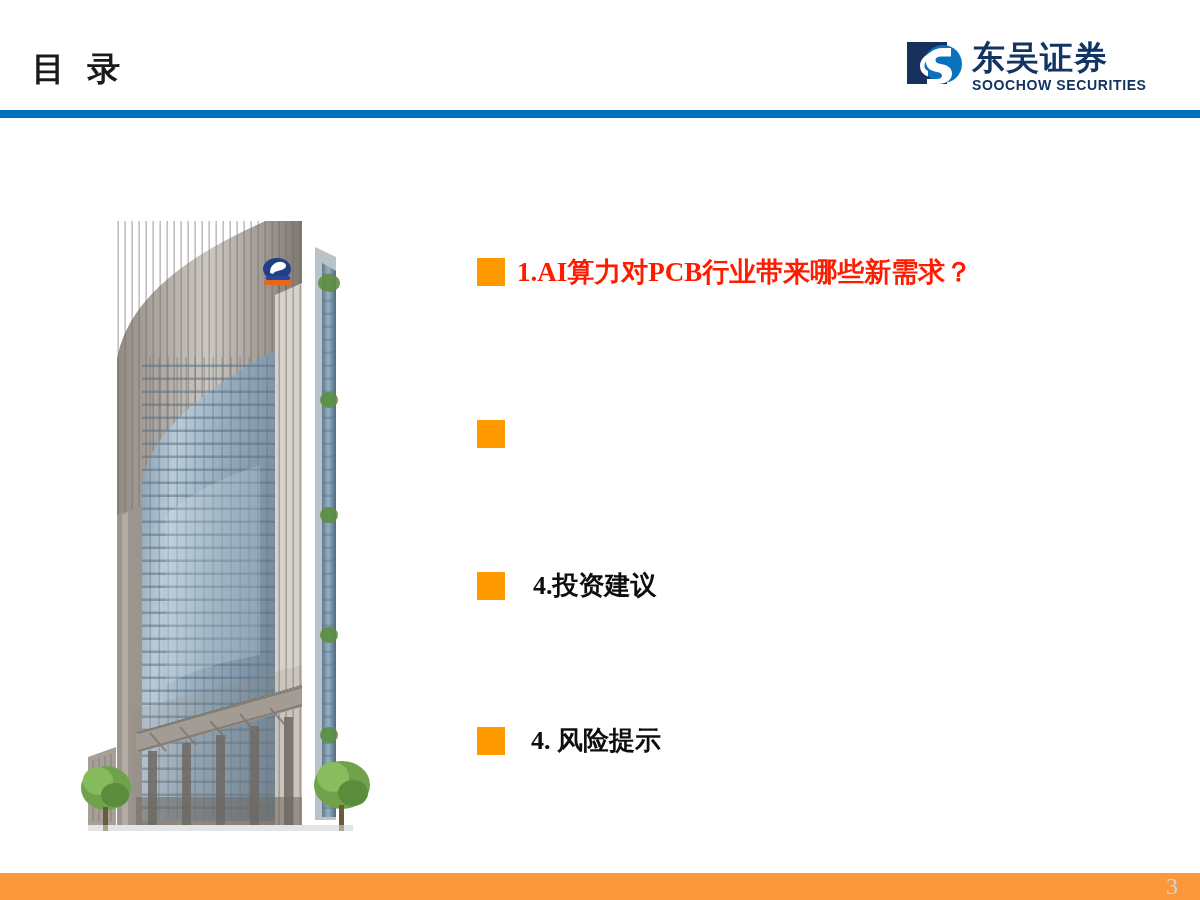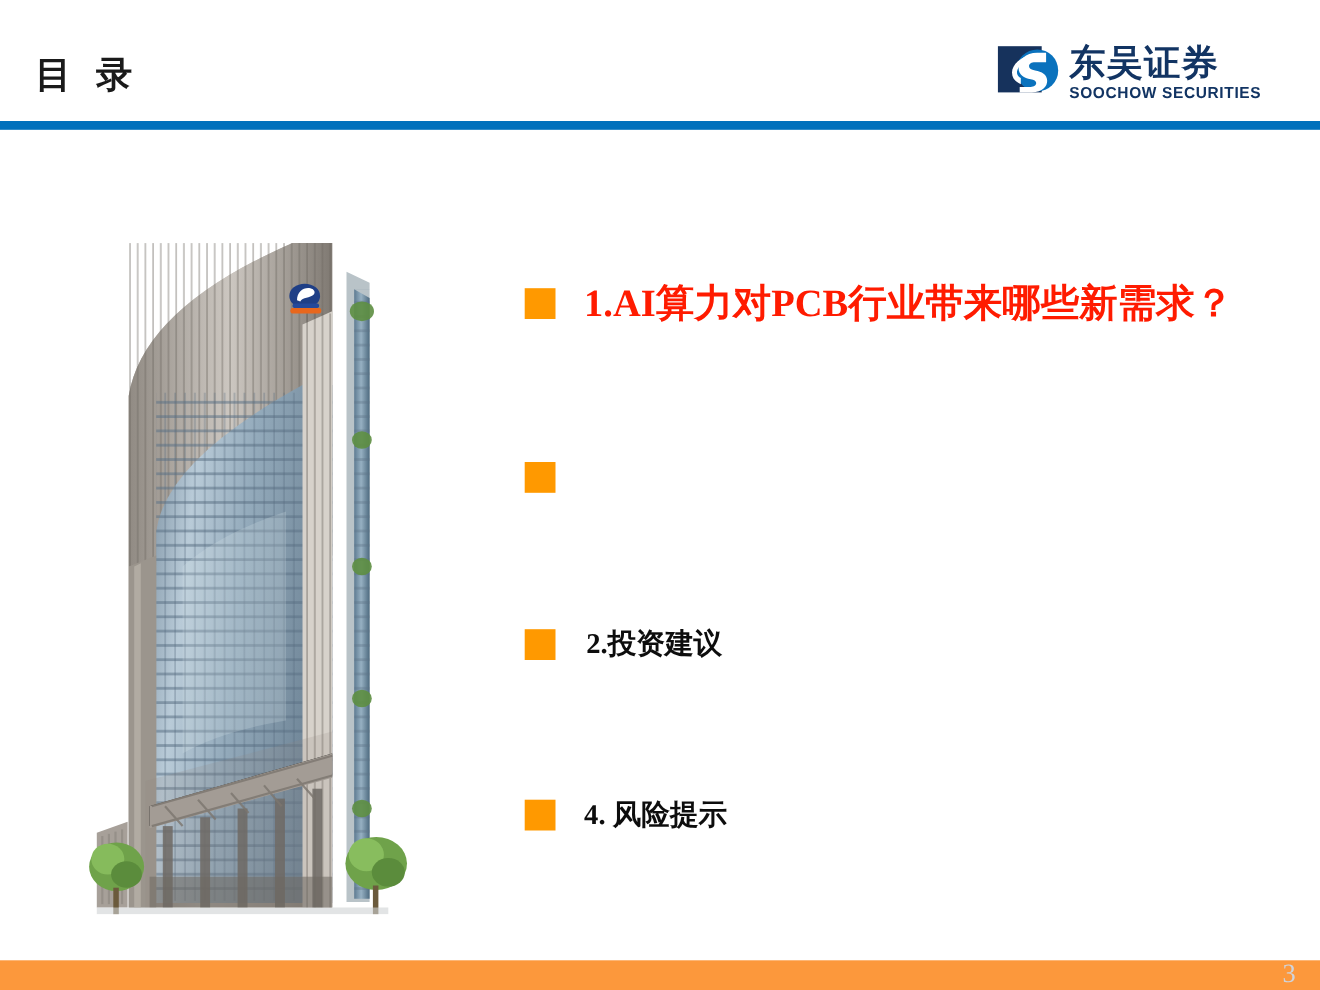--- a/index.html
+++ b/index.html
@@ -123,22 +123,22 @@
   }
   .agenda-text {
     font-family: "Liberation Serif", "DejaVu Serif", serif;
     font-weight: 700;
     font-size: 26px;
     color: #0d0d0d;
     line-height: 1;
   }
   .agenda-item.i0 .agenda-text {
     color: #ff1b00;
-    margin-left: 26px;
-    font-size: 35px;
+    margin-left: 12px;
+    font-size: 27px;
   }
   .agenda-item.i1 .agenda-text { margin-left: 22px; }
   .agenda-item.i2 .agenda-text { margin-left: 28px; }
   .agenda-item.i3 .agenda-text { margin-left: 26px; }
 
   
   .footer-bar {
     position: absolute;
     left: 0;
     bottom: 0;
@@ -313,21 +313,21 @@
       <span class="bullet-square"></span>
       <span class="agenda-text">1.AI算力对PCB行业带来哪些新需求？</span>
     </div>
 
     <div class="agenda-item i1">
       <span class="bullet-square"></span>
     </div>
 
     <div class="agenda-item i2">
       <span class="bullet-square"></span>
-      <span class="agenda-text">2.投资建议</span>
+      <span class="agenda-text">4.投资建议</span>
     </div>
 
     <div class="agenda-item i3">
       <span class="bullet-square"></span>
       <span class="agenda-text">4. 风险提示</span>
     </div>
 
   </div>
 
   <div class="footer-bar">

